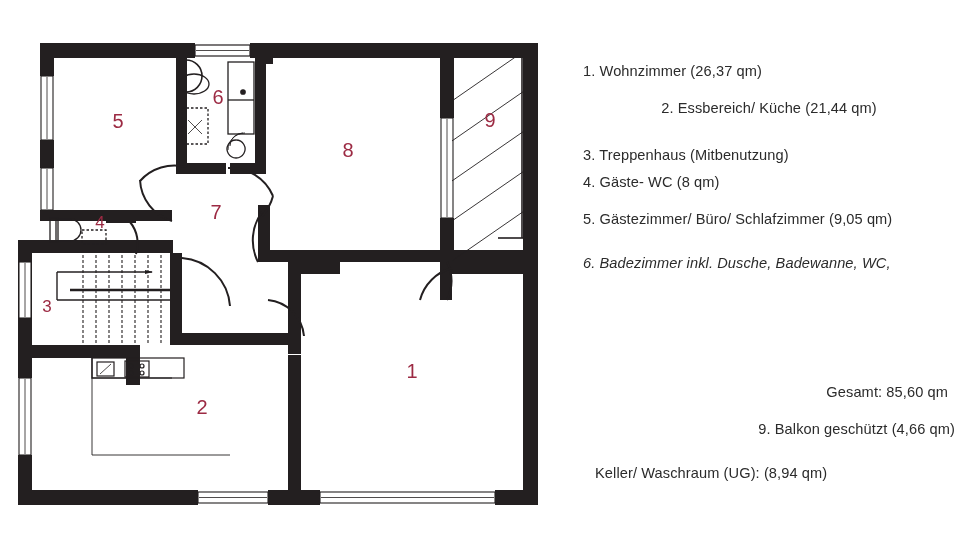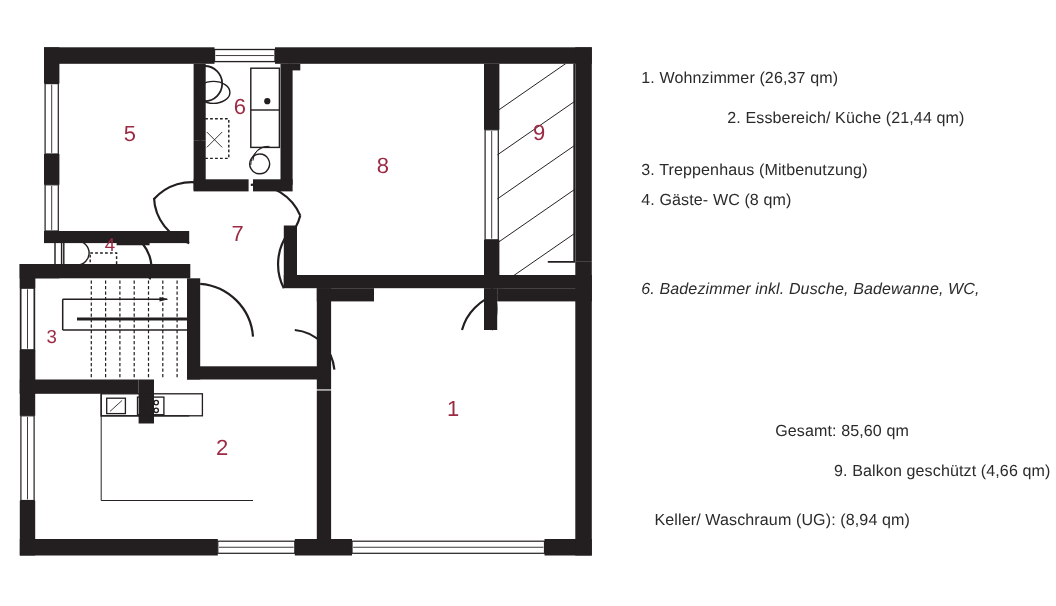--- a/index.html
+++ b/index.html
@@ -46,21 +46,21 @@
     color: #2b2b2b;
     letter-spacing: 0.1px;
     white-space: pre-wrap;
   }
   .legend-line.indent {
     left: 30px;
   }
   .legend-line.right {
     left: 18px;
     width: 365px;
-    text-align: center;
+    text-align: right;
   }
   .room-num {
     font-size: 20px;
     fill: #9c2a43;
     font-family: "Liberation Sans", sans-serif;
   }
   .room-num.small { font-size: 17px; }
 </style>
 </head>
 <body>
@@ -292,19 +292,20 @@
       </g>
 
     </svg>
   </div>
 
   <div id="legend-panel">
     <div class="legend-line" style="top:62px;">1. Wohnzimmer (26,37 qm)</div>
     <div class="legend-line" style="top:99px;text-align:center;">2. Essbereich/ Küche (21,44 qm)</div>
     <div class="legend-line" style="top:136px;margin-top:10px;">3. Treppenhaus (Mitbenutzung)</div>
     <div class="legend-line" style="top:173px;">4. Gäste- WC (8 qm)</div>
+    <div class="legend-line" style="top:210px;">5. Gästezimmer/ Büro/ Schlafzimmer (9,05 qm)</div>
     <div class="legend-line" style="top:254px;font-style:italic;">6. Badezimmer inkl. Dusche, Badewanne, WC,</div>
     <div class="legend-line right" style="top:383px;">Gesamt: 85,60 qm</div>
     <div class="legend-line" style="top:420px;text-align:right;">9. Balkon geschützt (4,66 qm)</div>
     <div class="legend-line indent" style="top:464px;">Keller/ Waschraum (UG): (8,94 qm)</div>
   </div>
 
 </div>
 
 </body></html>

